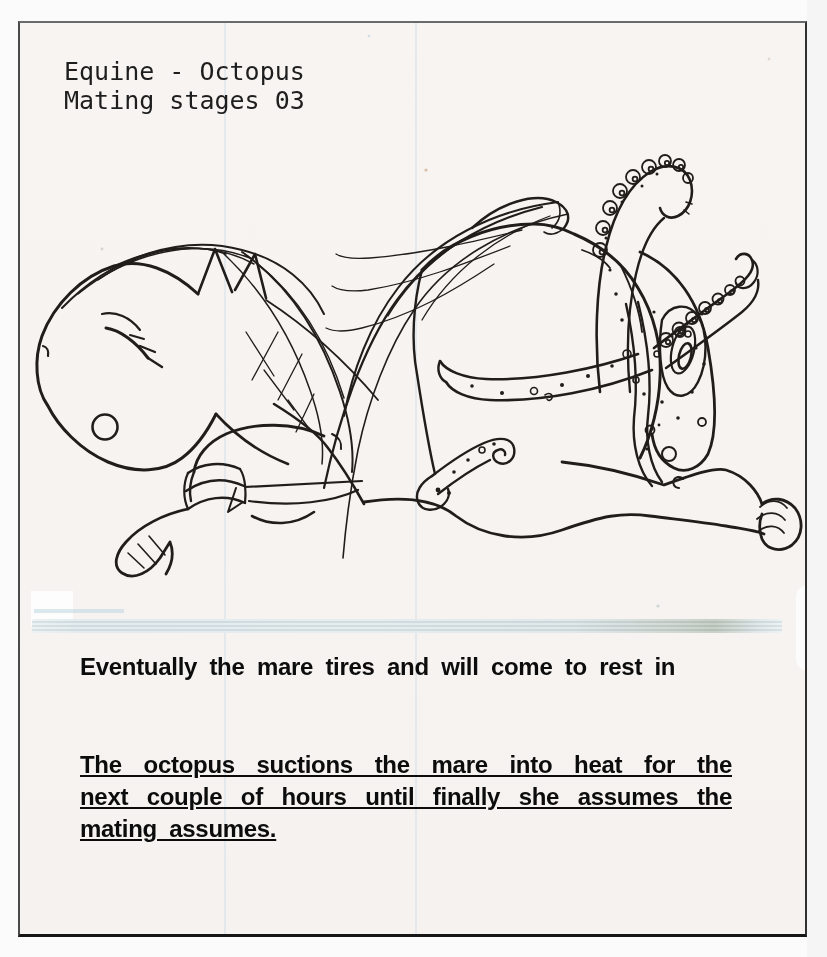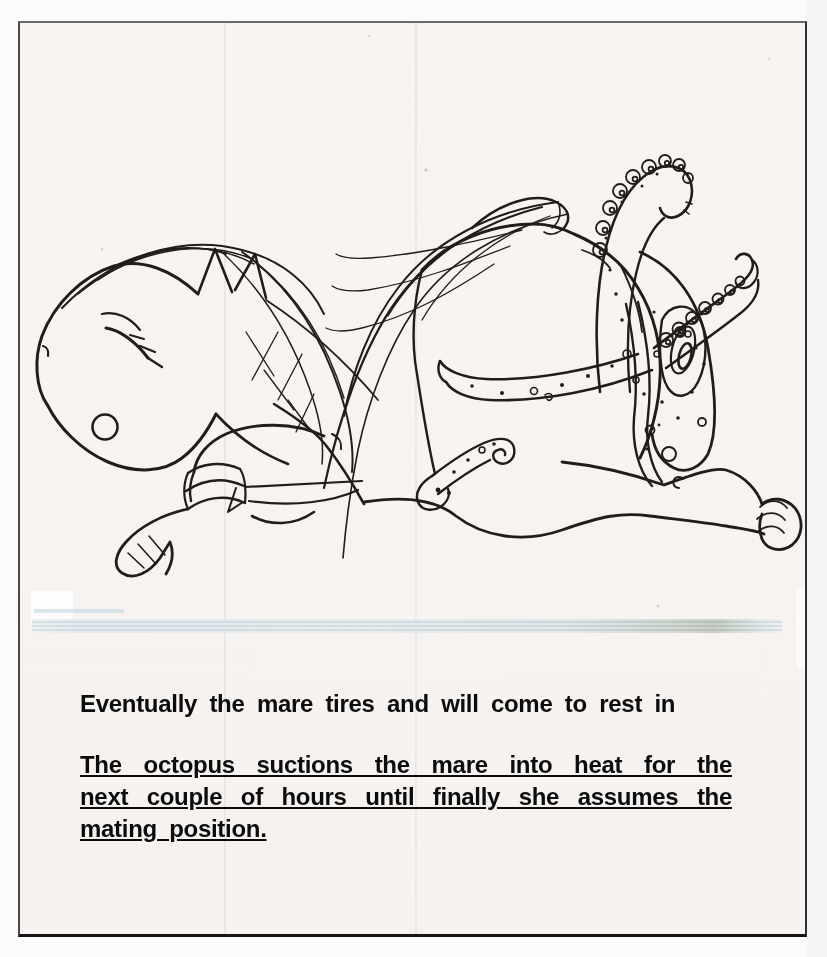--- a/index.html
+++ b/index.html
@@ -71,20 +71,21 @@
 
 <div class="sheet">
 
   <div class="scan-vline" style="left:204px"></div>
   <div class="scan-vline" style="left:395px"></div>
   <div class="scan-white-patch"></div>
   <div class="scan-white-notch"></div>
   <div class="scan-band-thin"></div>
   <div class="scan-band"></div>
 
+  <div class="page-title"><span>Equine - Octopus</span><br><span>Mating stages 03</span></div>
 
   <svg class="illustration" viewBox="18 21 785 911" width="785" height="911" fill="none" stroke="#211d1a" stroke-width="2.4" stroke-linecap="round" stroke-linejoin="round" role="img" aria-label="Hand-inked line drawing of a mare lying down to rest while a spotted octopus clings to her hindquarters, two sucker-lined tentacles curling upward and others wrapped around her barrel">
 
     <g>
 
       <path d="M 196,292 C 170,268 140,256 112,264 C 80,274 52,302 40,334 C 32,356 33,386 46,404 C 56,424 78,448 106,460 C 134,472 162,470 180,456 C 196,444 206,428 214,412" stroke-width="3"></path>
 
       <path d="M 196,292 L 213,247 L 230,290" stroke-width="2.6"></path>
       <path d="M 233,288 L 253,252 L 264,296" stroke-width="2.6"></path>
 
@@ -285,22 +286,22 @@
 
     <g stroke="none" opacity="0.65">
       <circle cx="424" cy="168" r="1.6" fill="#caa37c"></circle>
       <circle cx="767" cy="57" r="1.4" fill="#d9c9b9"></circle>
       <circle cx="100" cy="247" r="1.4" fill="#c9bdb2"></circle>
       <circle cx="656" cy="604" r="1.6" fill="#bcc4c6"></circle>
       <circle cx="367" cy="34" r="1.3" fill="#bcd3de"></circle>
     </g>
   </svg>
 
-  <div class="caption-block caption-p1" style="position:absolute;margin-top:37px;">
+  <div class="caption-block caption-p1" style="position:absolute;">
     <div class="cap-line">Eventually the mare tires and will come to rest in</div>
   </div>
   <div class="caption-block caption-p2" style="position:absolute;text-decoration:underline;">
     <div class="cap-line">The octopus suctions the mare into heat for the</div>
     <div class="cap-line">next couple of hours until finally she assumes the</div>
-    <div class="cap-line">mating position.</div>
+    <div class="cap-line">mating assumes.</div>
   </div>
 
 </div>
 
 </body></html>

